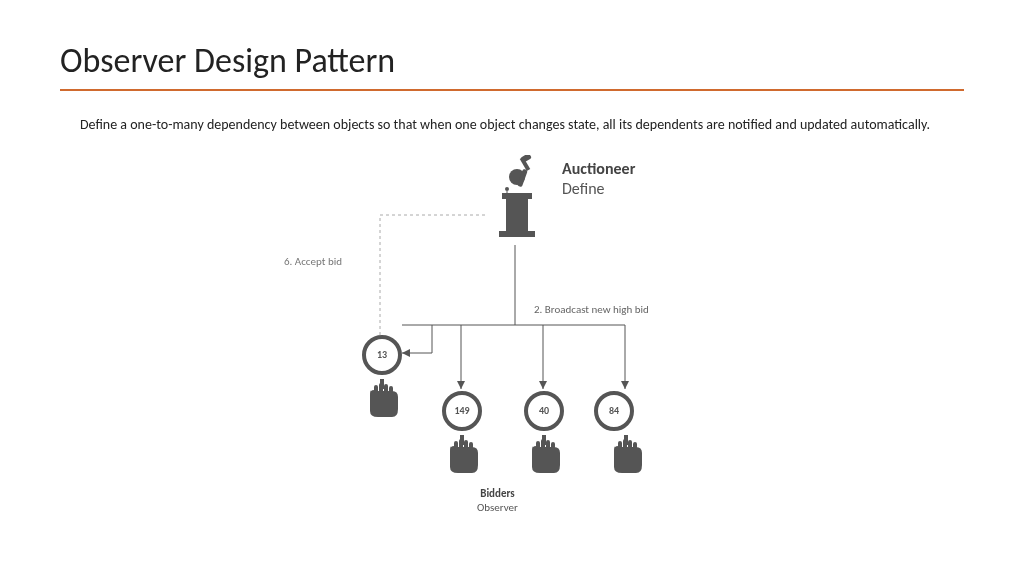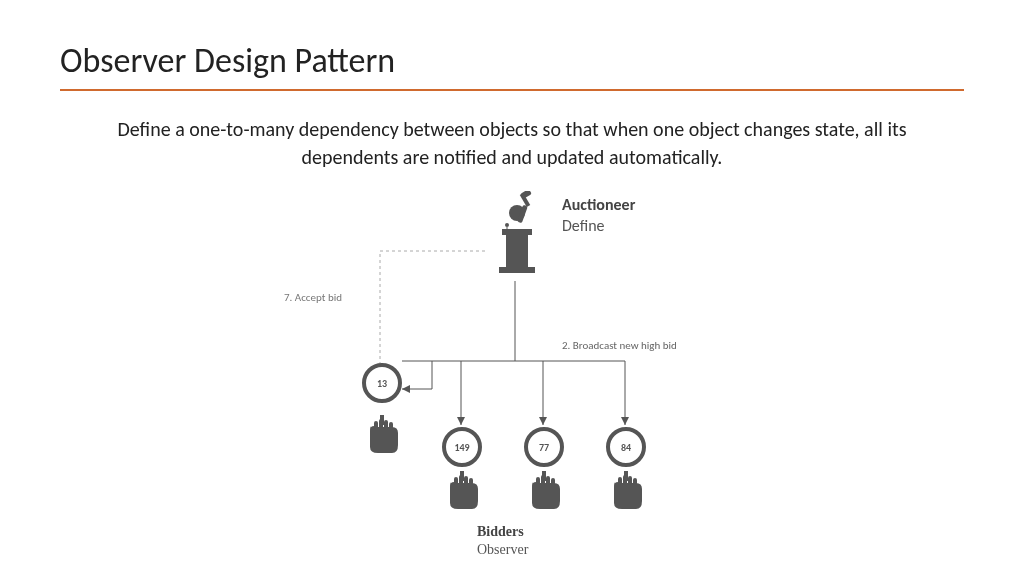--- a/index.html
+++ b/index.html
@@ -19,25 +19,24 @@
       font-weight: 300;
       color: #222;
       margin: 0 0 8px 0;
     }
     .rule {
       height: 2px;
       background: #d06a2e;
       margin-bottom: 24px;
     }
     .definition {
-      font-size: 20px;
+      font-size: 14px;
       line-height: 1.4;
       color: #222;
       margin: 0 20px 20px 20px;
-      text-align: center;
     }
     .diagram {
       position: relative;
       width: 500px;
       height: 350px;
       margin: 0 auto;
     }
     .auctioneer {
       position: absolute;
       left: 225px;
@@ -63,58 +62,56 @@
       top: 100px;
       font-size: 11px;
       color: #777;
     }
     .broadcast-label {
       position: absolute;
       left: 272px;
       top: 148px;
       font-size: 11px;
       color: #666;
-      margin-left: 28px;
     }
     .bidder-paddle {
       position: absolute;
       width: 32px;
       height: 32px;
       border: 4px solid #555;
       border-radius: 50%;
       background: white;
       display: flex;
       align-items: center;
       justify-content: center;
       font-size: 10px;
       color: #555;
       font-weight: bold;
     }
     .bidder-hand {
       position: absolute;
       width: 36px;
       height: 42px;
     }
-    .bidder1-paddle { left: 100px; top: 172px; }
+    .bidder1-paddle { left: 100px; top: 180px; }
     .bidder1-hand { left: 104px; top: 224px; }
     .bidder2-paddle { left: 180px; top: 236px; }
     .bidder2-hand { left: 184px; top: 280px; }
     .bidder3-paddle { left: 262px; top: 236px; }
     .bidder3-hand { left: 266px; top: 280px; }
-    .bidder4-paddle { left: 344px; top: 236px; }
+    .bidder4-paddle { left: 332px; top: 236px; }
     .bidder4-hand { left: 348px; top: 280px; }
     .bidders-label {
       position: absolute;
       left: 215px;
       top: 332px;
-      font-size: 14px;
+      font-size: 11px;
       color: #555;
-      text-align: left;
+      text-align: center;
       line-height: 1.3;
-      font-family: Liberation Serif, serif;
     }
     .bidders-label b {
       color: #444;
       display: block;
     }
     svg.lines {
       position: absolute;
       left: 0;
       top: 0;
       width: 500px;
@@ -167,21 +164,21 @@
 
         <circle cx="20" cy="34" r="2" fill="#555"></circle>
         <line x1="20" y1="36" x2="20" y2="38" stroke="#555" stroke-width="1"></line>
       </svg>
     </div>
     <div class="auctioneer-label">
       <b>Auctioneer</b>
       <span>Define</span>
     </div>
 
-    <div class="accept-bid-label">7. Accept bid</div>
+    <div class="accept-bid-label">6. Accept bid</div>
     <div class="broadcast-label">2. Broadcast new high bid</div>
 
     <div class="bidder-paddle bidder1-paddle">
       <span>13</span>
     </div>
     <div class="bidder-hand bidder1-hand">
       <svg viewBox="0 0 36 42" width="36" height="42">
         <rect x="14" y="0" width="4" height="10" fill="#555"></rect>
         <path d="M 6 12 Q 4 10 4 16 L 4 32 Q 4 38 12 38 L 26 38 Q 32 38 32 30 L 32 18 Q 32 12 26 12 L 10 12 Q 6 10 6 12" fill="#555"></path>
         <rect x="8" y="6" width="4" height="8" rx="2" fill="#555"></rect>
@@ -199,21 +196,21 @@
         <rect x="14" y="0" width="4" height="10" fill="#555"></rect>
         <path d="M 6 12 Q 4 10 4 16 L 4 32 Q 4 38 12 38 L 26 38 Q 32 38 32 30 L 32 18 Q 32 12 26 12 L 10 12 Q 6 10 6 12" fill="#555"></path>
         <rect x="8" y="6" width="4" height="8" rx="2" fill="#555"></rect>
         <rect x="13" y="4" width="4" height="10" rx="2" fill="#555"></rect>
         <rect x="18" y="5" width="4" height="9" rx="2" fill="#555"></rect>
         <rect x="23" y="7" width="4" height="7" rx="2" fill="#555"></rect>
       </svg>
     </div>
 
     <div class="bidder-paddle bidder3-paddle">
-      <span>77</span>
+      <span>40</span>
     </div>
     <div class="bidder-hand bidder3-hand">
       <svg viewBox="0 0 36 42" width="36" height="42">
         <rect x="14" y="0" width="4" height="10" fill="#555"></rect>
         <path d="M 6 12 Q 4 10 4 16 L 4 32 Q 4 38 12 38 L 26 38 Q 32 38 32 30 L 32 18 Q 32 12 26 12 L 10 12 Q 6 10 6 12" fill="#555"></path>
         <rect x="8" y="6" width="4" height="8" rx="2" fill="#555"></rect>
         <rect x="13" y="4" width="4" height="10" rx="2" fill="#555"></rect>
         <rect x="18" y="5" width="4" height="9" rx="2" fill="#555"></rect>
         <rect x="23" y="7" width="4" height="7" rx="2" fill="#555"></rect>
       </svg>

